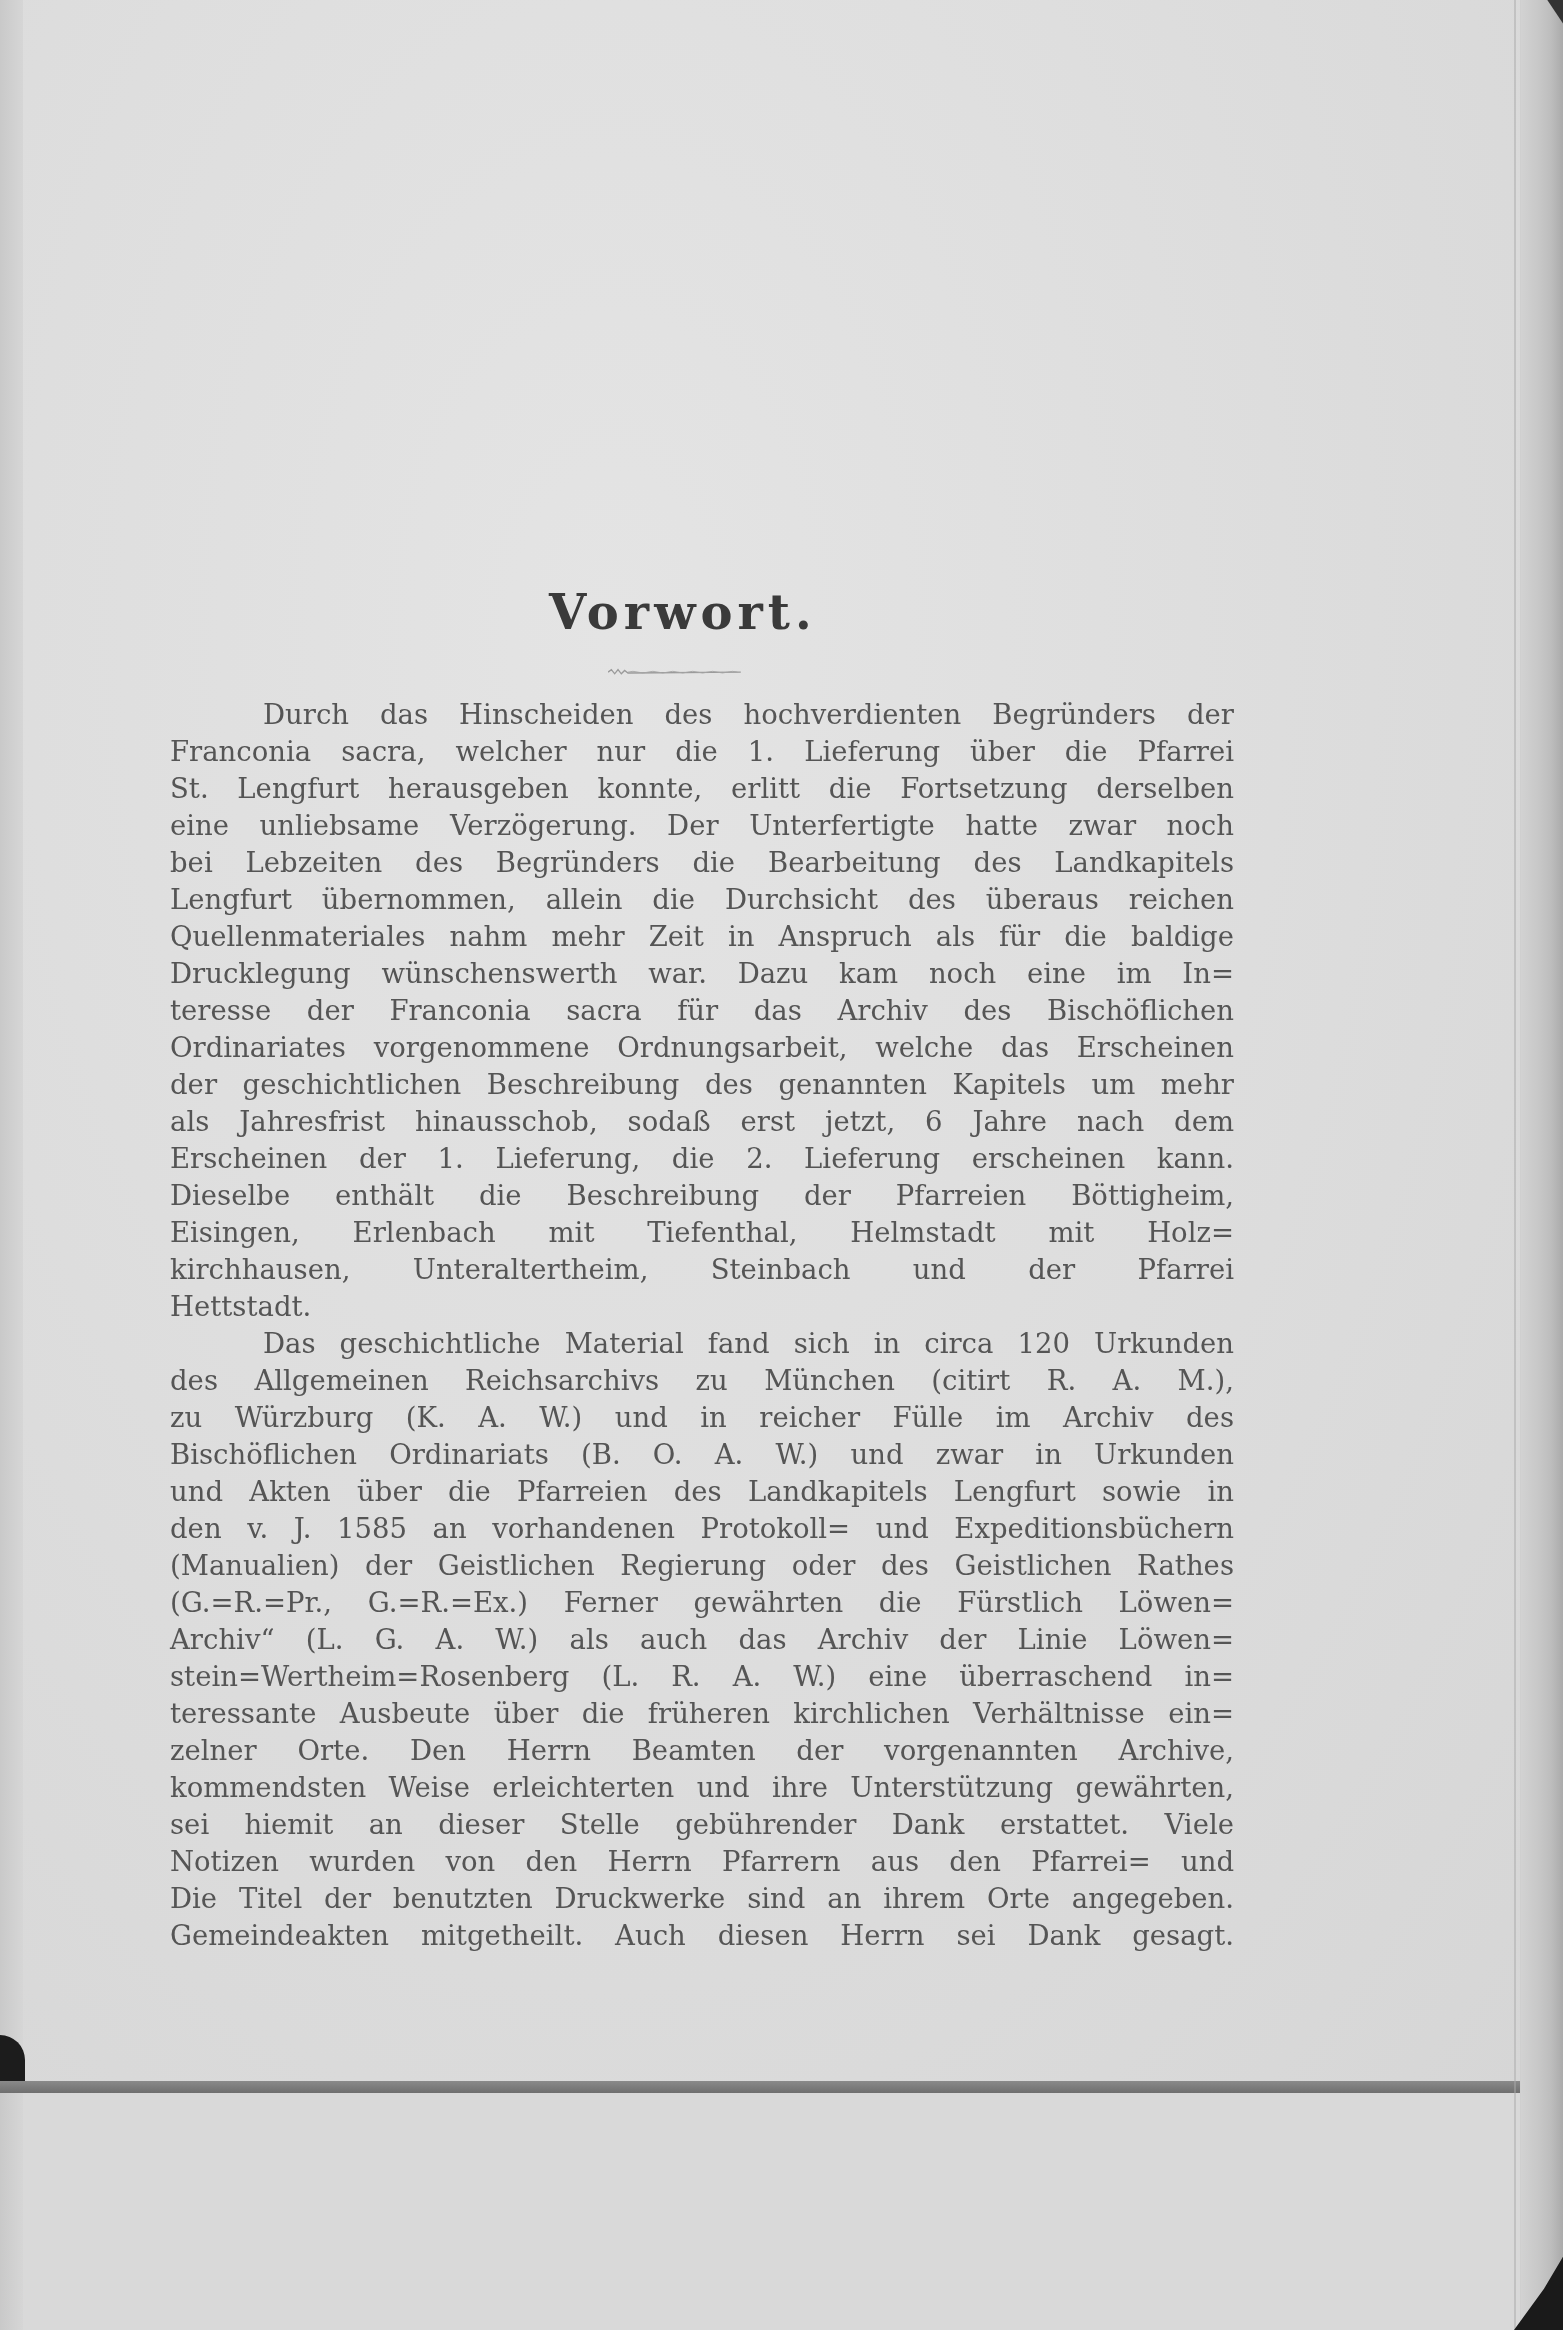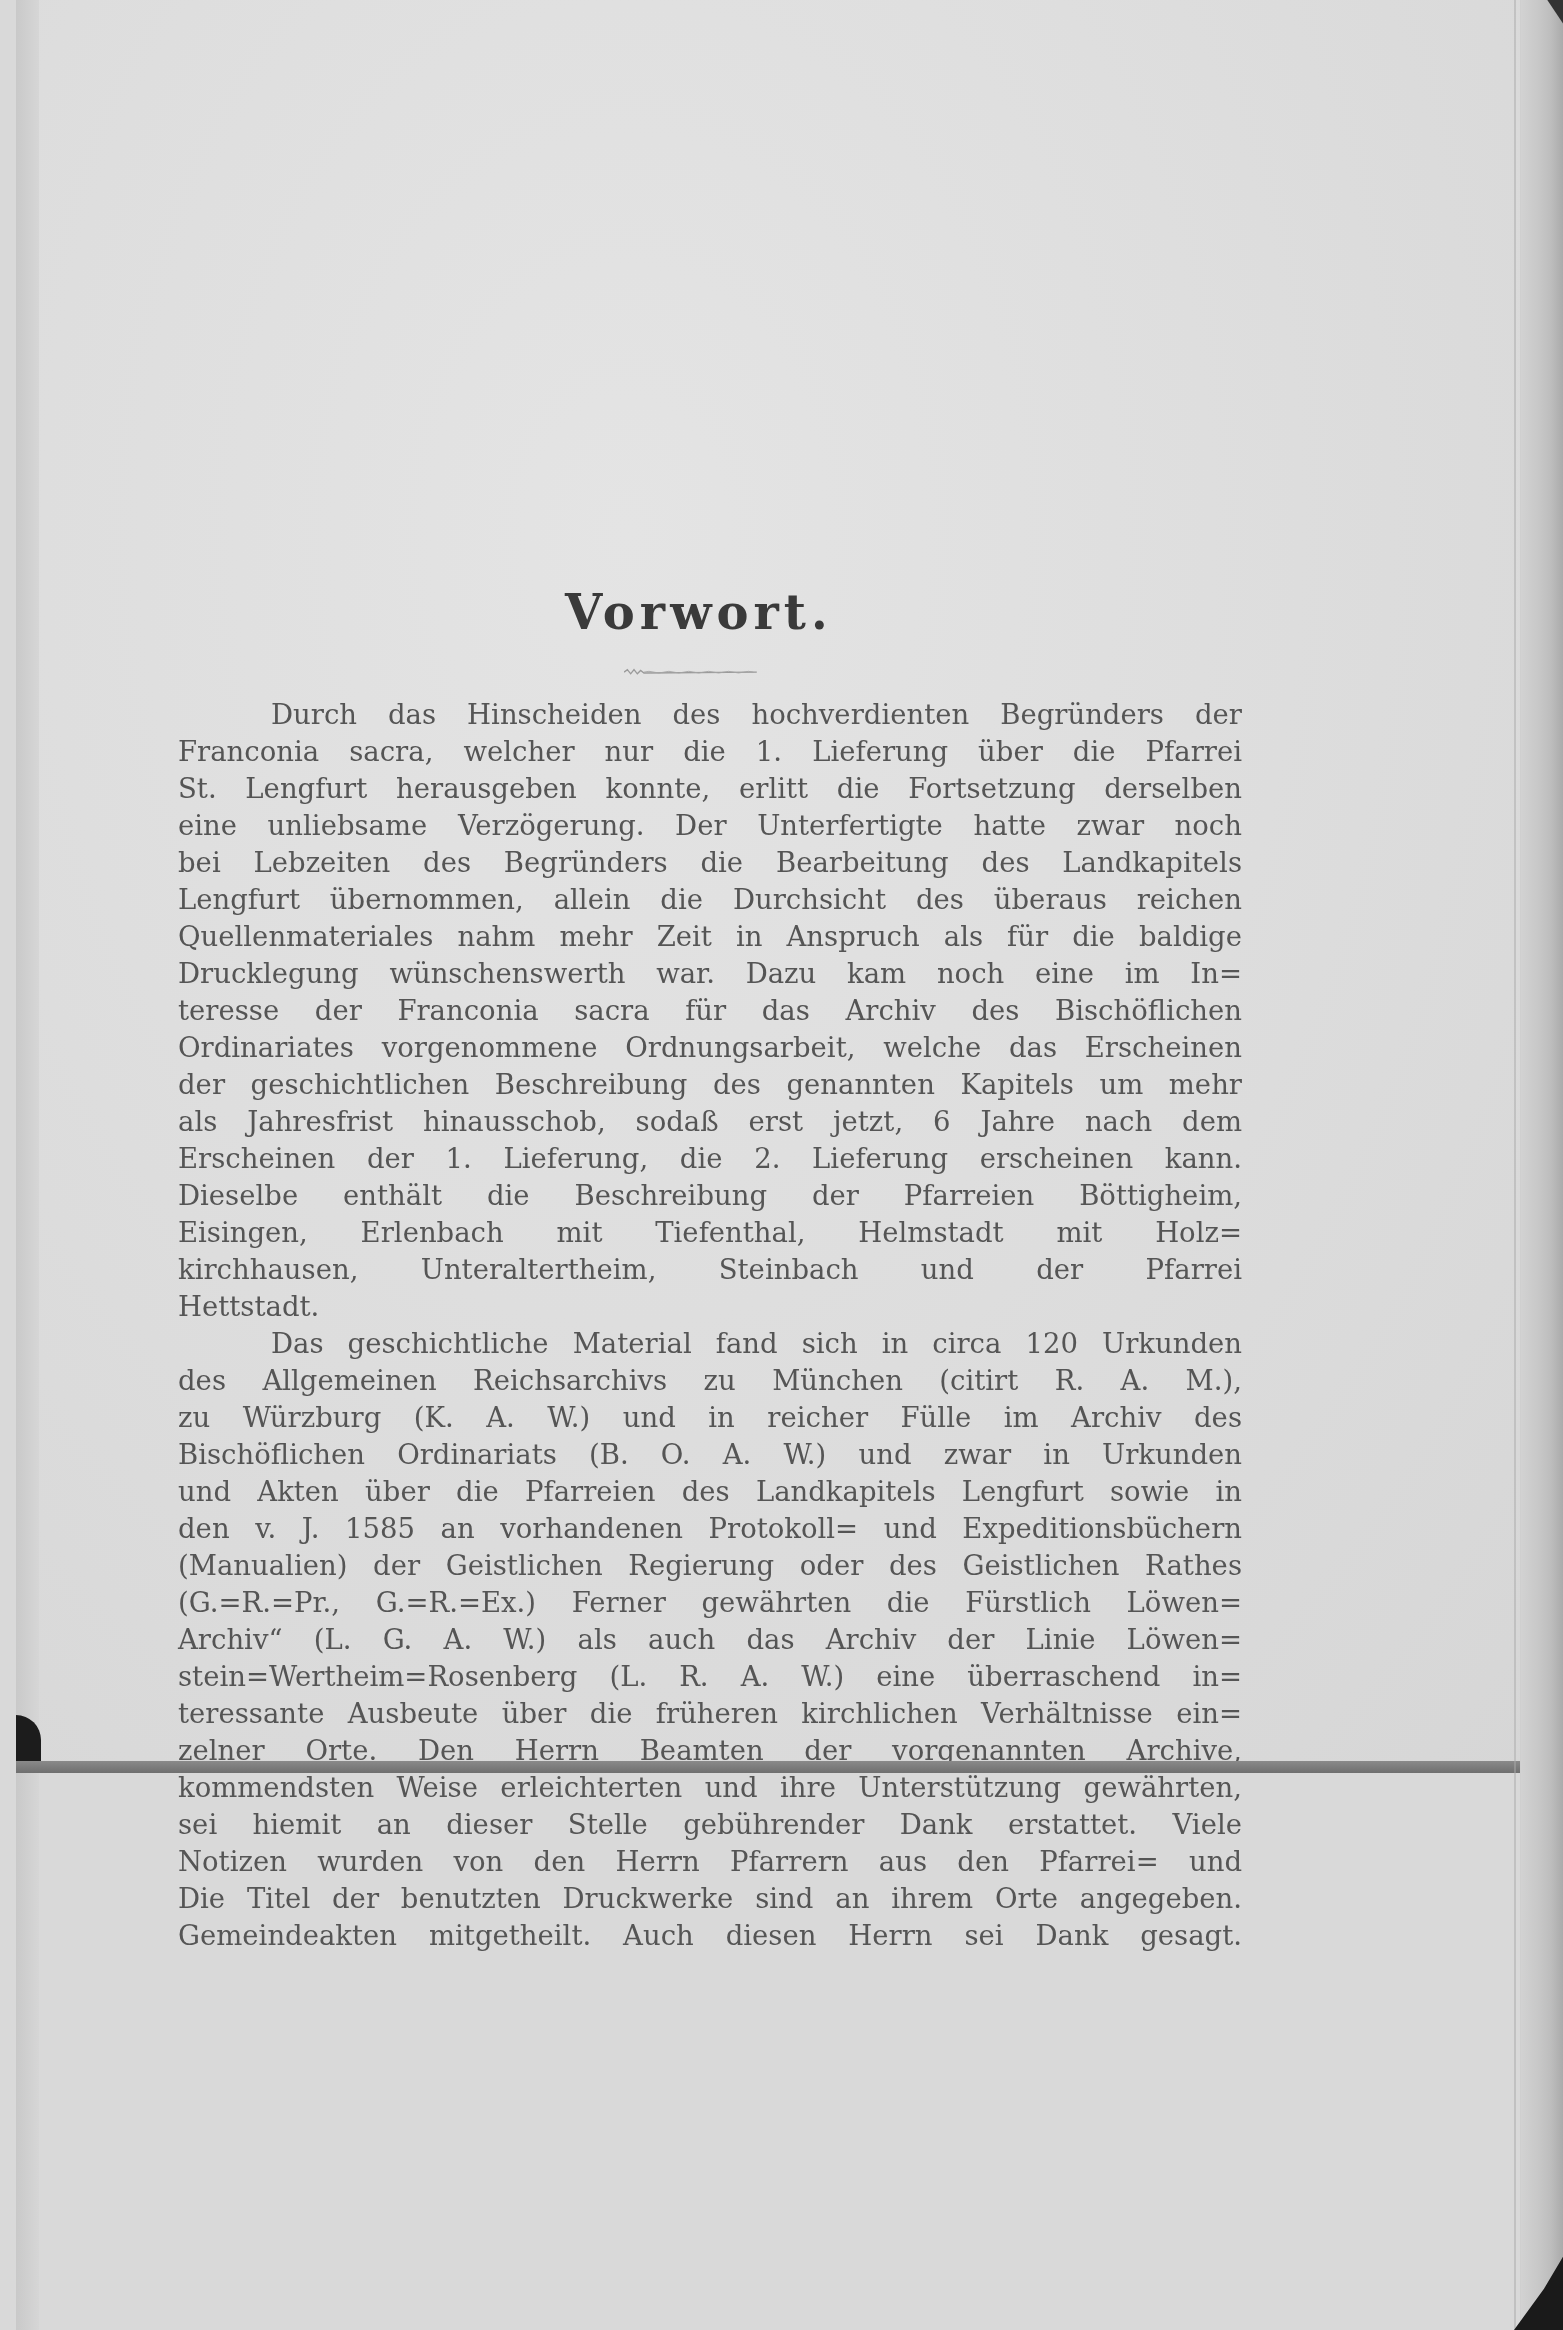--- a/index.html
+++ b/index.html
@@ -4,24 +4,23 @@
 <style>
   html, body { margin: 0; padding: 0; }
   body {
     width: 1564px; height: 2330px;
     background: #d9d9d9;
     position: relative; overflow: hidden;
     font-family: "DejaVu Serif", "Liberation Serif", serif;
   }
   .page {
     position: absolute; left: 0; top: 0;
-    width: 1528px; height: 1773px;
+    width: 1528px; height: 2093px;
     background:
       radial-gradient(ellipse at 40% 30%, #e4e4e4 0%, #dedede 45%, #d6d6d6 100%);
-    margin-left: 16px;
   }
   .page-edge-right {
     position: absolute; top: 0; right: 0;
     width: 43px; height: 2330px;
     background: linear-gradient(90deg, #d2d2d2 0%, #c8c8c8 40%, #bdbdbd 70%, #a9a9a9 100%);
     border-left: 1.7px solid #cfcfcf;
   }
   .page-fold-line {
     position: absolute; top: 0; right: 48px;
     width: 1.7px; height: 2330px;
@@ -63,21 +62,21 @@
     letter-spacing: 5px;
     color: #3a3a3a;
     line-height: 1;
   }
   .ornament {
     position: absolute; left: 608px; top: 668px;
     width: 137px; height: 8.3px;
   }
 
   .body-text {
-    position: absolute; left: 162px; top: 696px;
+    position: absolute; left: 170px; top: 696px;
     width: 1064px;
     color: #555;
     font-family: "DejaVu Serif", serif;
     font-size: 27.5px;
     line-height: 37px;
   }
   .line {
     display: block;
     white-space: nowrap;
     text-align: justify;

